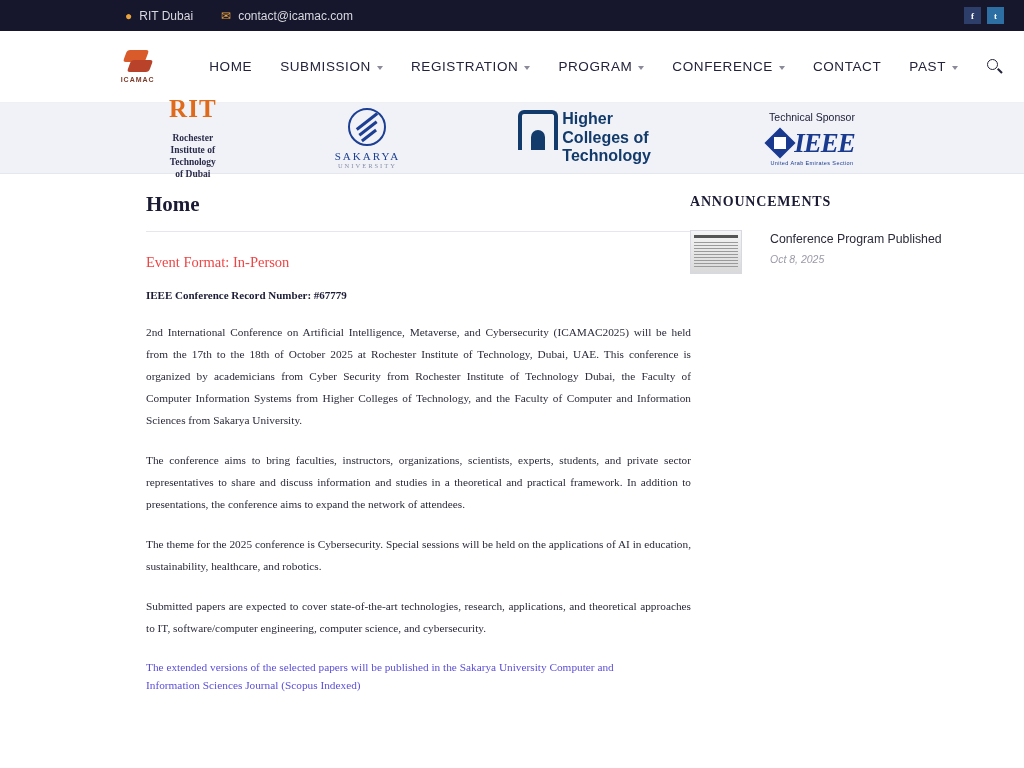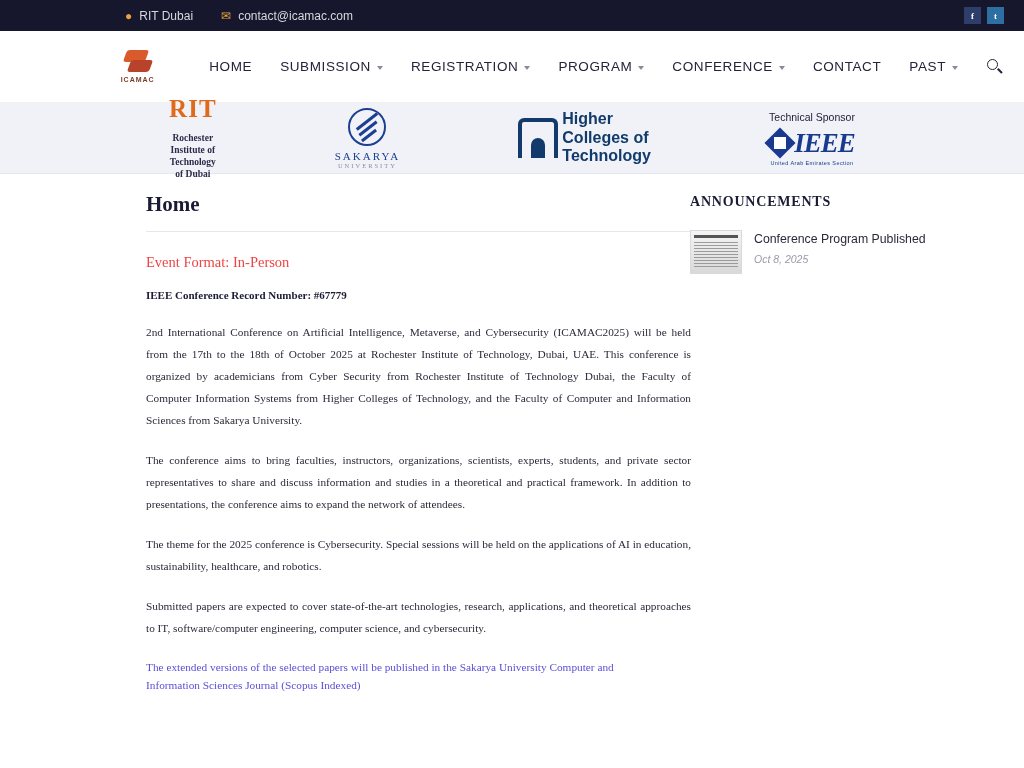--- a/index.html
+++ b/index.html
@@ -148,21 +148,21 @@
     background: #1c3f94;
     left: 4px;
     transform: rotate(-38deg);
   }
   .sak-mark i:nth-child(1) { top: 10px; }
   .sak-mark i:nth-child(2) { top: 17px; width: 22px; left: 7px; }
   .sak-mark i:nth-child(3) { top: 24px; width: 18px; left: 10px; }
   .sak-name { font-family: "Liberation Serif", serif; font-size: 11px; color: #1c3f94; letter-spacing: 2px; margin-top: 4px; }
   .sak-sub { font-family: "Liberation Serif", serif; font-size: 6.5px; color: #8a8fa8; letter-spacing: 2px; }
 
-  .hct-row { display: flex; align-items: center; gap: 4px; }
+  .hct-row { display: flex; gap: 4px; }
   .hct-mark {
     width: 40px; height: 40px;
     border: 4px solid #123a6b;
     border-radius: 6px 6px 0 0;
     border-bottom: none;
     position: relative;
   }
   .hct-mark::after {
     content:''; position: absolute; bottom: 0; left: 50%;
     transform: translateX(-50%);
@@ -248,21 +248,21 @@
   .side-title {
     font-family: "Liberation Serif", serif;
     font-size: 14px;
     font-weight: bold;
     letter-spacing: 0.8px;
     color: #1b1b35;
     margin-bottom: 20px;
   }
   .ann {
     display: flex;
-    gap: 12px;
+    gap: 28px;
     margin-bottom: 16px;
     cursor: pointer;
   }
   .ann-thumb {
     width: 52px; height: 44px;
     flex: none;
     border: 1px solid #d8d8e0;
     background: #e9e9ef;
     overflow: hidden;
     position: relative;

